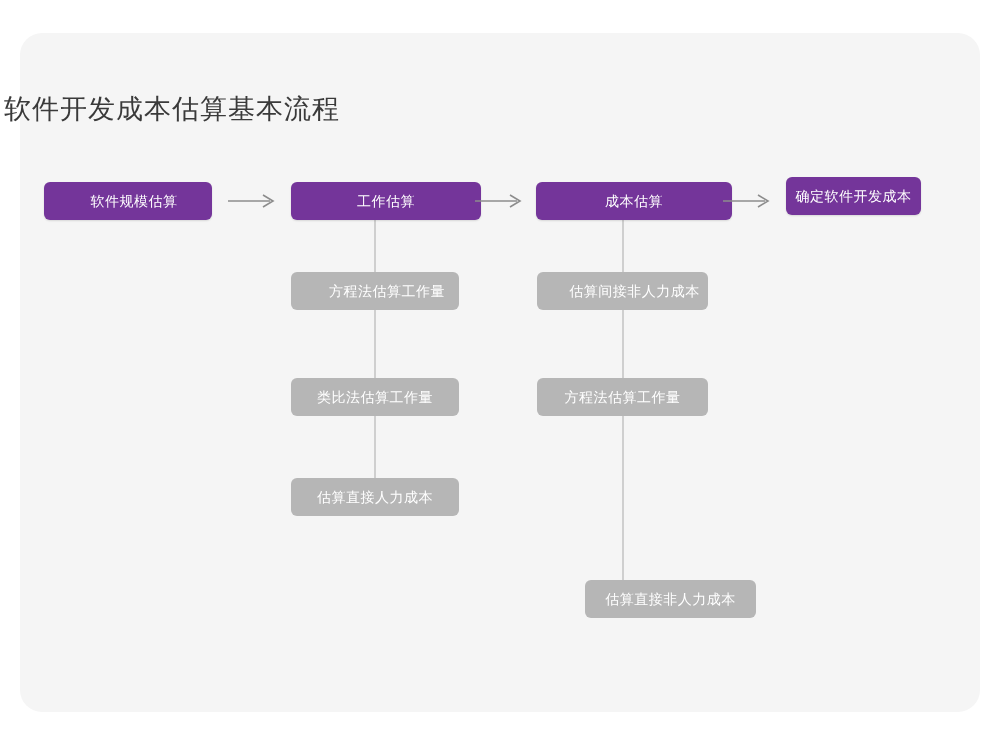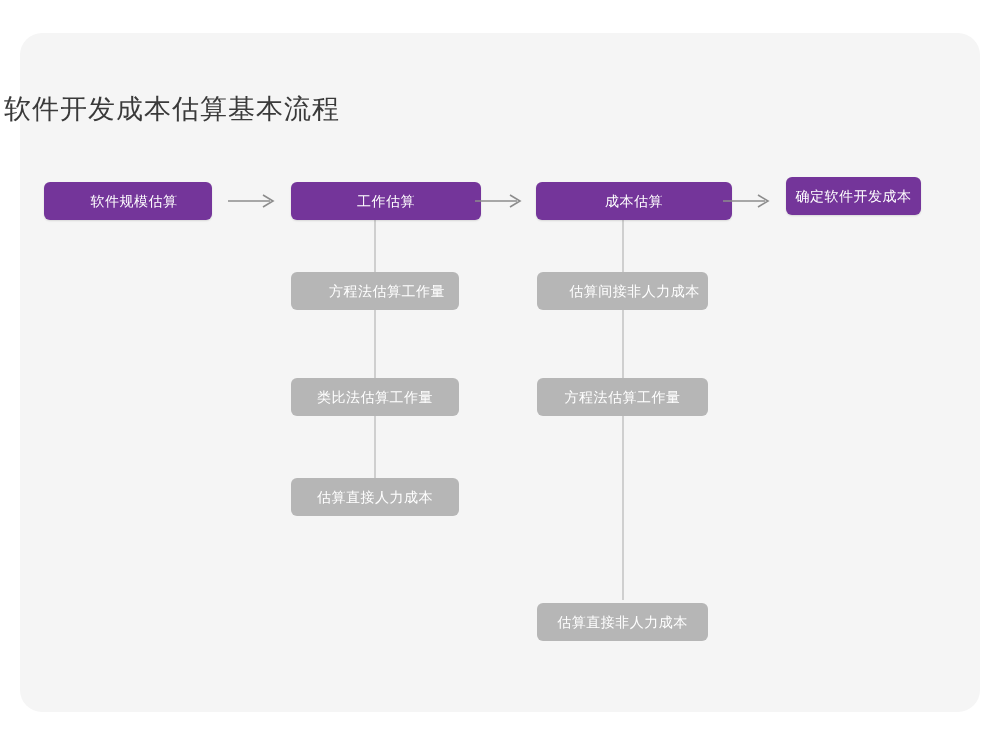--- a/index.html
+++ b/index.html
@@ -74,21 +74,21 @@
   .stage-3 { left: 536px; top: 182px; width: 196px; }
   .stage-4 { left: 786px; top: 177px; width: 135px; }
 
   
   .col-left  { left: 291px; width: 168px; }
   .col-right { left: 537px; width: 171px; }
 
   .sub-r1 { top: 272px; padding-left: 24px; }
   .sub-r2 { top: 378px; }
   .sub-r3 { top: 478px; }
-  .sub-r4 { top: 603px; }
+  .sub-r4 { top: 580px; margin-left: 48px; }
 
   
   .vline {
     position: absolute;
     width: 2px;
     background: #cfcfcf;
   }
   .vline-left  { left: 374px; top: 220px; height: 278px; }
   .vline-right { left: 622px; top: 220px; height: 380px; }
 

